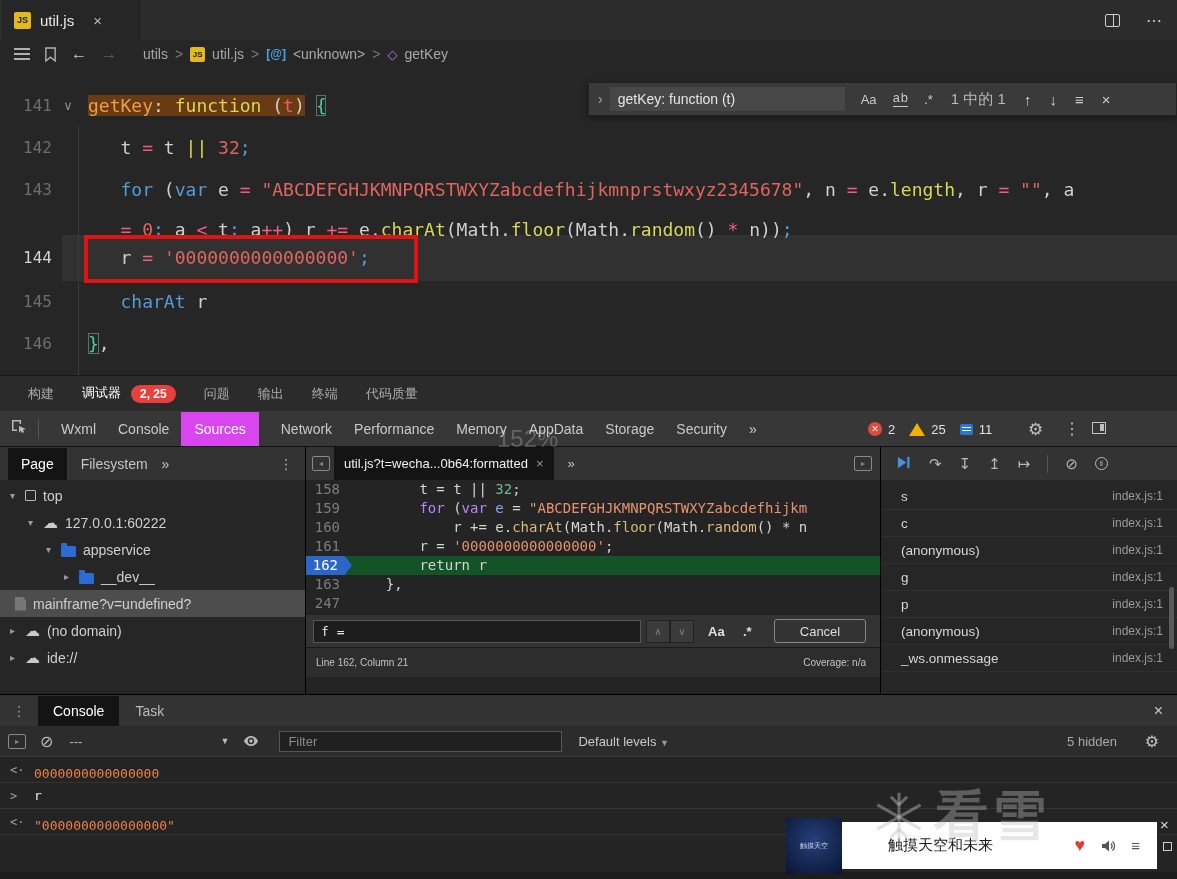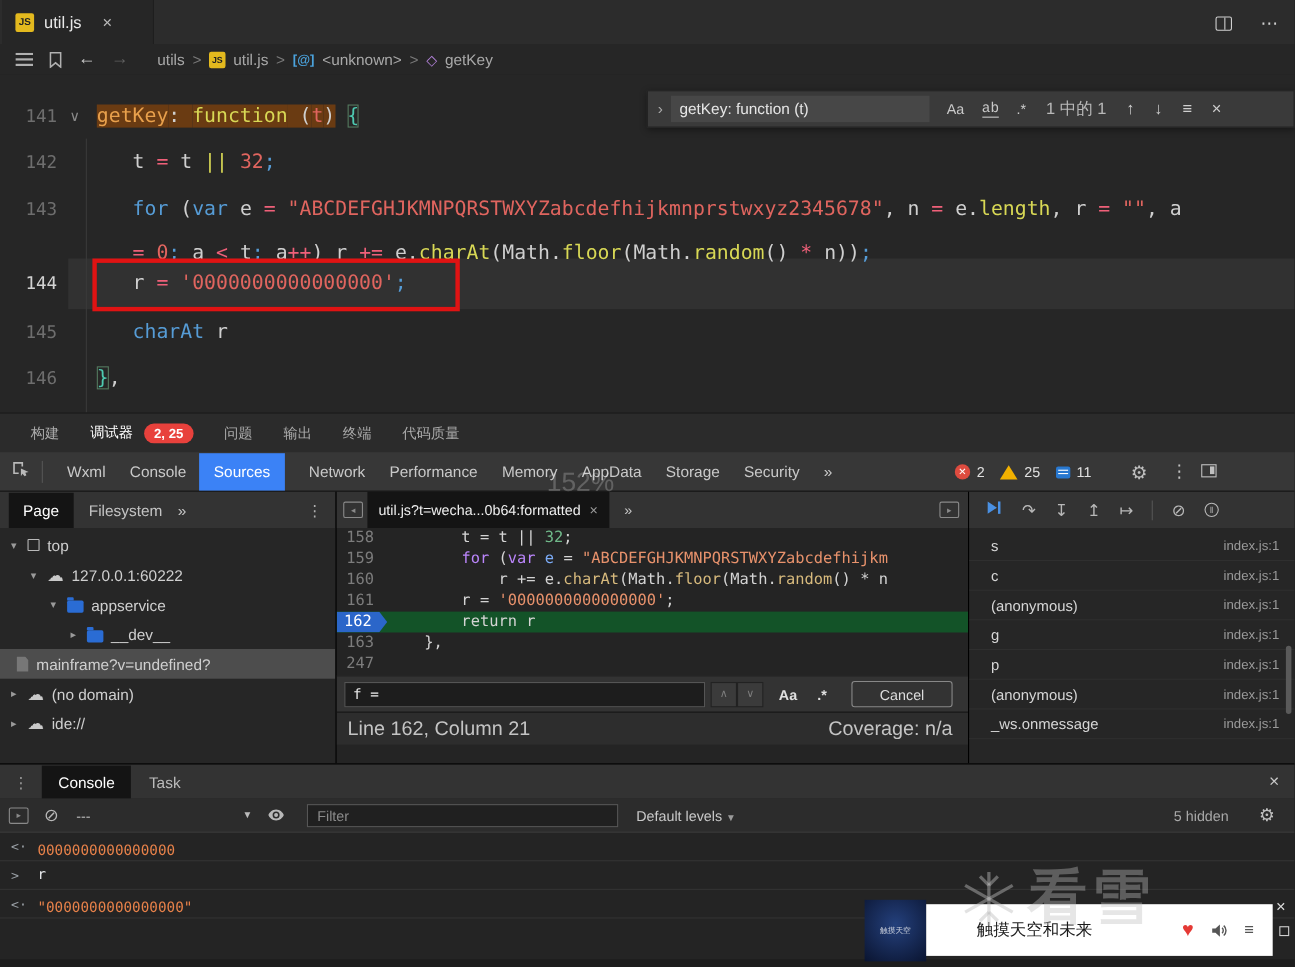--- a/index.html
+++ b/index.html
@@ -60,21 +60,21 @@
   #paneltabs{position:absolute;left:0;top:375px;width:1177px;height:36px;background:#2b2b2b;border-top:1px solid #191919;display:flex;align-items:center;font-size:13px;color:#ababab;}
   .pt{margin-left:28px;padding:10px 0;}
   .pt.active{color:#fff;border-bottom:2px solid #8f8f8f;}
   .pt-badge{background:#e8413c;color:#fff;border-radius:10px;padding:2px 9px;font-size:12px;font-weight:700;margin-left:10px;}
 
   
   #dtheader{position:absolute;left:0;top:411px;width:1177px;height:36px;background:#373737;border-bottom:1px solid #111;display:flex;align-items:center;font-size:14px;color:#c9c9c9;}
   #dtheader .insp{margin-left:10px;}
   #dtheader .vsep{width:1px;height:20px;background:#555;margin-left:10px;}
   .dtt{margin-left:22px;}
-  .dtt.active{background:#3b82f6;color:#fff;padding:9px 13px;margin-left:12px;}
+  .dtt.active{background:#d946ef;color:#fff;padding:9px 13px;margin-left:12px;}
   #dt-badges{position:absolute;left:868px;top:0;height:36px;display:flex;align-items:center;gap:6px;font-size:13px;color:#e0e0e0;}
   .b-err{width:14px;height:14px;border-radius:50%;background:#de4b3f;color:#fff;font-size:9px;display:inline-flex;align-items:center;justify-content:center;}
   .b-warn{width:0;height:0;border-left:8px solid transparent;border-right:8px solid transparent;border-bottom:13px solid #f2b100;margin-left:8px;}
   .b-msg{width:13px;height:11px;background:#2878d0;border-radius:2px;margin-left:8px;position:relative;}
   .b-msg::after{content:'';position:absolute;left:2px;top:3px;width:9px;height:1.5px;background:#fff;box-shadow:0 3px 0 #fff;}
   #dt-gear{position:absolute;left:1028px;top:8px;color:#c0c0c0;font-size:17px;}
   #dt-dots{position:absolute;left:1064px;top:8px;color:#c0c0c0;font-size:16px;}
   .ic-dock{position:absolute;left:1092px;top:11px;width:14px;height:12px;border:1.5px solid #c0c0c0;}
   .ic-dock::after{content:'';position:absolute;right:1px;top:1px;width:4px;height:7px;background:#c0c0c0;}
   #zoom-wm{position:absolute;left:497px;top:425px;font-size:24px;color:rgba(255,255,255,.22);z-index:3;}
@@ -116,21 +116,21 @@
   .tk.dnum{color:#70b98a;}
   #mid-find{position:absolute;left:0;top:167px;right:0;height:33px;background:#333;border-top:1px solid #222;display:flex;align-items:center;}
   #mf-input{position:absolute;left:7px;width:328px;height:23px;background:#1d1d1d;border:1px solid #555;color:#e8e8e8;font:13px "DejaVu Sans Mono",monospace;padding-left:7px;}
   .mf-chev{position:absolute;width:24px;height:23px;background:#3b3b3b;border:1px solid #222;color:#7d7d7d;display:flex;align-items:center;justify-content:center;font-size:10px;}
   #mf-prev{left:340px;}
   #mf-next{left:364px;}
   .mf-opt{position:absolute;color:#e0e0e0;font-size:13px;font-weight:700;}
   #mf-case{left:402px;}
   #mf-regex{left:437px;}
   #mf-cancel{position:absolute;left:468px;width:92px;height:24px;border:1px solid #888;border-radius:3px;color:#ddd;font-size:13px;display:flex;align-items:center;justify-content:center;background:#333;}
-  #mid-status{position:absolute;left:0;top:200px;right:0;height:30px;background:#2d2d2d;border-top:1px solid #1a1a1a;display:flex;align-items:center;font-size:18px;color:#c4c4c4;}
+  #mid-status{position:absolute;left:0;top:200px;right:0;height:30px;background:#2d2d2d;border-top:1px solid #1a1a1a;display:flex;align-items:center;font-size:10px;color:#c4c4c4;}
   #mid-status .pos{margin-left:10px;}
   #mid-status .cov{position:absolute;right:14px;}
 
   #dt-right{position:absolute;left:880px;top:447px;width:297px;height:247px;background:#262626;border-left:1px solid #000;overflow:hidden;}
   .dbg-toolbar{height:33px;background:#333;display:flex;align-items:center;gap:17px;padding-left:14px;color:#b8b8b8;font-size:15px;}
   .dbg-toolbar .vsep{width:1px;height:18px;background:#555;}
   .cpause{width:13px;height:13px;border:1.5px solid #b8b8b8;border-radius:50%;display:inline-flex;align-items:center;justify-content:center;font-size:8px;color:#b8b8b8;}
   #callstack{position:absolute;left:0;top:36px;right:0;}
   .cs-row{height:27px;display:flex;align-items:center;border-bottom:1px solid #2f2f2f;padding:0 14px 0 20px;}
   .cs-name{font-size:13.5px;color:#d6d6d6;}

